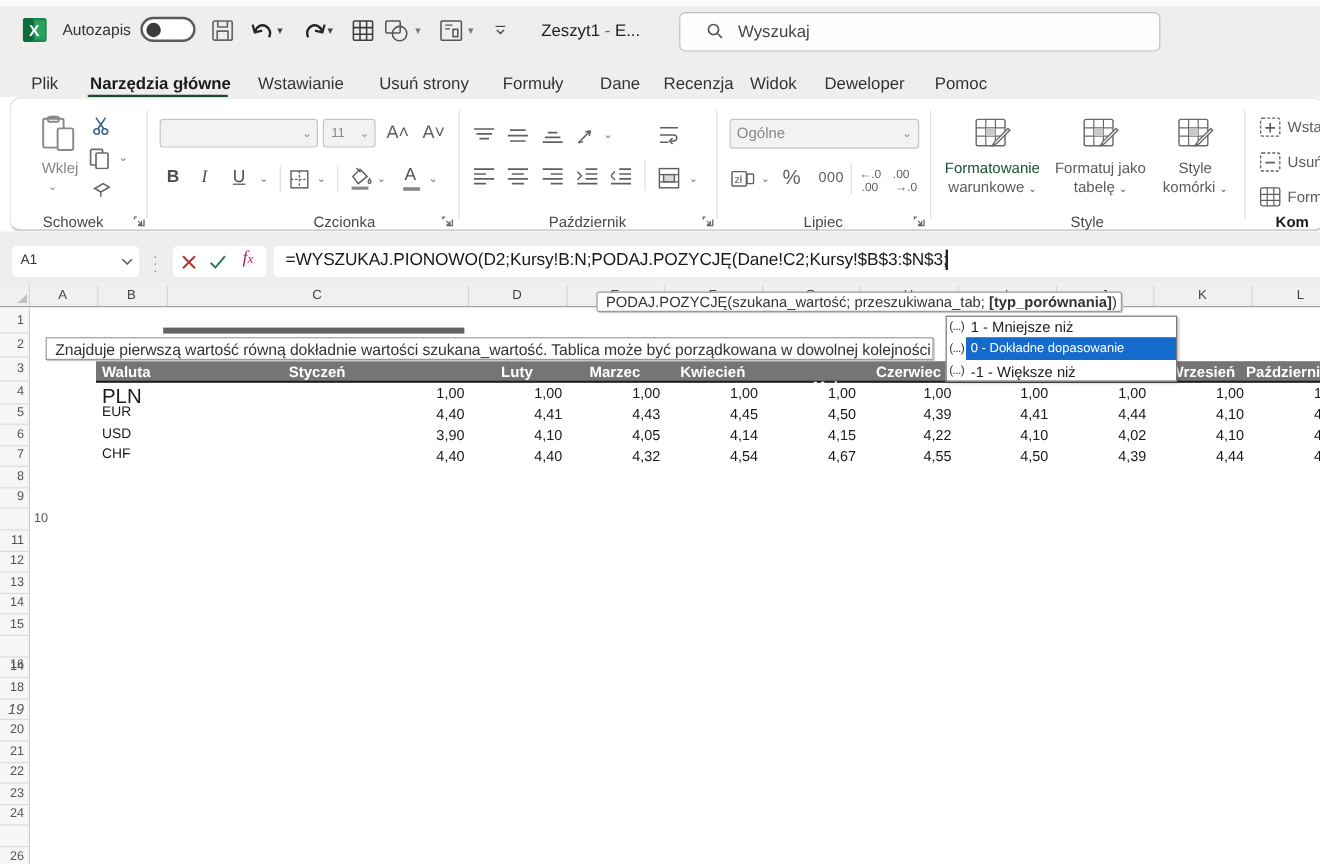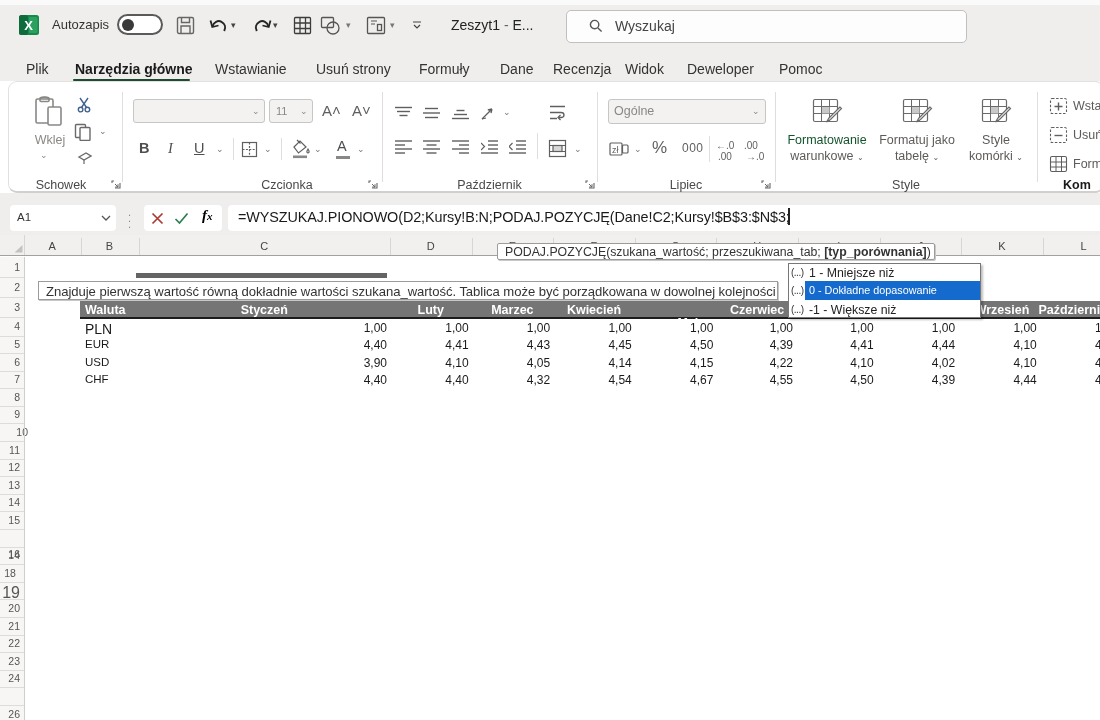--- a/index.html
+++ b/index.html
@@ -308,21 +308,21 @@
     <path d="M1 1 l4 4 4-4"></path>
   </svg>
 <div class="abs" style="left:128px;top:209px;font-size:11px;color:#888;line-height:6px;">.<br>.<br>.</div>
 <div class="abs" style="left:144px;top:205px;width:78px;height:26px;background:#fff;border-radius:4px;"></div>
 <svg class="abs" style="left:151px;top:212px" width="13" height="13" viewBox="0 0 13 13" stroke="#ad3a32" stroke-width="1.7" fill="none">
     <path d="M1.5 1.5 L11.5 11.5 M11.5 1.5 L1.5 11.5"></path>
   </svg>
 <svg class="abs" style="left:174px;top:212px" width="15" height="13" viewBox="0 0 15 13" stroke="#2e7d4f" stroke-width="1.7" fill="none">
     <path d="M1.5 7 L5.5 11 L13.5 1.5"></path>
   </svg>
-<div class="abs" style="left:202px;top:207px;font-size:15px;font-style:italic;font-family:'Liberation Serif',serif;font-weight:bold;color:#000000;">f<span style="font-size:11px">x</span></div>
+<div class="abs" style="left:202px;top:207px;font-size:15px;font-style:italic;font-family:'Liberation Serif',serif;font-weight:normal;color:#be185d;">f<span style="font-size:11px">x</span></div>
 <div class="abs" style="left:228px;top:205px;width:876px;height:26px;background:#fff;border-radius:4px;"></div>
 <div class="abs" style="left:238px;top:209px;font-size:14.4px;letter-spacing:-0.1px;color:#1a1a1a;white-space:pre;">=WYSZUKAJ.PIONOWO(D2;Kursy!B:N;PODAJ.POZYCJĘ(Dane!C2;Kursy!$B$3:$N$3;</div>
 <div class="abs" style="left:788px;top:208px;width:1.5px;height:17px;background:#222;"></div>
 
 <div class="abs" style="left:0;top:235px;width:1100px;height:20px;background:#f1f0ef;border-bottom:1.6px solid #a3a19f;box-sizing:content-box;"></div>
 <div class="abs" style="left:24.0px;top:240px;width:56.5px;text-align:center;font-size:11px;color:#444;">A</div>
 <div class="abs" style="left:80.5px;top:238px;width:1px;height:17px;background:#d8d6d4;"></div>
 <div class="abs" style="left:80.5px;top:240px;width:58.0px;text-align:center;font-size:11px;color:#444;">B</div>
 <div class="abs" style="left:138.5px;top:238px;width:1px;height:17px;background:#d8d6d4;"></div>
 <div class="abs" style="left:138.5px;top:240px;width:251.5px;text-align:center;font-size:11px;color:#444;">C</div>
@@ -379,30 +379,30 @@
 <div class="abs" style="left:0;top:705.0px;width:24px;height:1px;background:#dedcda;"></div>
 <div class="abs" style="left:0;top:260.7px;width:20px;text-align:right;font-size:10.5px;color:#555;">1</div>
 <div class="abs" style="left:0;top:280.7px;width:20px;text-align:right;font-size:10.5px;color:#555;">2</div>
 <div class="abs" style="left:0;top:301.2px;width:20px;text-align:right;font-size:10.5px;color:#555;">3</div>
 <div class="abs" style="left:0;top:320.2px;width:20px;text-align:right;font-size:10.5px;color:#555;">4</div>
 <div class="abs" style="left:0;top:338.2px;width:20px;text-align:right;font-size:10.5px;color:#555;">5</div>
 <div class="abs" style="left:0;top:355.7px;width:20px;text-align:right;font-size:10.5px;color:#555;">6</div>
 <div class="abs" style="left:0;top:373.2px;width:20px;text-align:right;font-size:10.5px;color:#555;">7</div>
 <div class="abs" style="left:0;top:390.7px;width:20px;text-align:right;font-size:10.5px;color:#555;">8</div>
 <div class="abs" style="left:0;top:408.3px;width:20px;text-align:right;font-size:10.5px;color:#555;">9</div>
-<div class="abs" style="left:0;top:425.9px;width:28px;text-align:right;font-size:10.5px;color:#555;">10</div>
+<div class="abs" style="left:0;top:425.9px;width:40px;text-align:right;font-size:10.5px;color:#555;">10</div>
 <div class="abs" style="left:0;top:443.5px;width:20px;text-align:right;font-size:10.5px;color:#555;">11</div>
 <div class="abs" style="left:0;top:461.1px;width:20px;text-align:right;font-size:10.5px;color:#555;">12</div>
 <div class="abs" style="left:0;top:478.7px;width:20px;text-align:right;font-size:10.5px;color:#555;">13</div>
 <div class="abs" style="left:0;top:496.3px;width:20px;text-align:right;font-size:10.5px;color:#555;">14</div>
 <div class="abs" style="left:0;top:513.9px;width:20px;text-align:right;font-size:10.5px;color:#555;">15</div>
 <div class="abs" style="left:0;top:531.5px;width:20px;text-align:right;font-size:10.5px;color:#555;margin-top:16px;">16</div>
 <div class="abs" style="left:0;top:549.1px;width:20px;text-align:right;font-size:10.5px;color:#555;">14</div>
-<div class="abs" style="left:0;top:566.7px;width:20px;text-align:center;font-size:10.5px;color:#555;">18</div>
-<div class="abs" style="left:0;top:584.3px;width:20px;text-align:right;font-size:16px;color:#555;">19</div>
+<div class="abs" style="left:0;top:566.7px;width:20px;text-align:right;font-size:10.5px;color:#555;">18</div>
+<div class="abs" style="left:0;top:584.3px;width:20px;text-align:right;font-size:12px;color:#555;font-style:italic;">19</div>
 <div class="abs" style="left:0;top:601.9px;width:20px;text-align:right;font-size:10.5px;color:#555;">20</div>
 <div class="abs" style="left:0;top:619.5px;width:20px;text-align:right;font-size:10.5px;color:#555;">21</div>
 <div class="abs" style="left:0;top:637.1px;width:20px;text-align:right;font-size:10.5px;color:#555;">22</div>
 <div class="abs" style="left:0;top:654.7px;width:20px;text-align:right;font-size:10.5px;color:#555;">23</div>
 <div class="abs" style="left:0;top:672.3px;width:20px;text-align:right;font-size:10.5px;color:#555;">24</div>
 <div class="abs" style="left:0;top:689.9px;width:20px;text-align:right;font-size:10.5px;color:#555;margin-top:40px;">25</div>
 <div class="abs" style="left:0;top:707.5px;width:20px;text-align:right;font-size:10.5px;color:#555;">26</div>
 <div class="abs" style="left:24px;top:256.6px;width:1px;height:463.4px;background:#d0cecc;"></div>
 
 <div class="abs" style="left:80px;top:301px;width:1020px;height:15.6px;background:#757575;"></div>
@@ -411,21 +411,21 @@
 <div class="abs" style="left:138.5px;top:302.5px;width:251.5px;text-align:center;font-size:12.5px;font-weight:bold;color:#fff;">Styczeń</div>
 <div class="abs" style="left:390.0px;top:302.5px;width:81.6px;text-align:center;font-size:12.5px;font-weight:bold;color:#fff;white-space:nowrap;">Luty</div>
 <div class="abs" style="left:471.6px;top:302.5px;width:81.6px;text-align:center;font-size:12.5px;font-weight:bold;color:#fff;white-space:nowrap;">Marzec</div>
 <div class="abs" style="left:553.2px;top:302.5px;width:81.6px;text-align:center;font-size:12.5px;font-weight:bold;color:#fff;white-space:nowrap;">Kwiecień</div>
 <div class="abs" style="left:647px;top:302.5px;width:81.6px;text-align:center;font-size:12.5px;font-weight:bold;color:#fff;white-space:nowrap;margin-top:13px;">Maj</div>
 <div class="abs" style="left:716.4px;top:302.5px;width:81.6px;text-align:center;font-size:12.5px;font-weight:bold;color:#fff;white-space:nowrap;">Czerwiec</div>
 <div class="abs" style="left:798.0px;top:302.5px;width:81.6px;text-align:center;font-size:12.5px;font-weight:bold;color:#fff;white-space:nowrap;">Lipiec</div>
 <div class="abs" style="left:879.6px;top:302.5px;width:81.6px;text-align:center;font-size:12.5px;font-weight:bold;color:#fff;white-space:nowrap;">Sierpień</div>
 <div class="abs" style="left:961.2px;top:302.5px;width:81.6px;text-align:center;font-size:12.5px;font-weight:bold;color:#fff;white-space:nowrap;">Wrzesień</div>
 <div class="abs" style="left:1032px;top:302.5px;width:81.6px;text-align:center;font-size:12.5px;font-weight:bold;color:#fff;white-space:nowrap;">Październik</div>
-<div class="abs" style="left:85px;top:320.5px;font-size:14px;color:#1a1a1a;">PLN</div>
+<div class="abs" style="left:85px;top:320.5px;font-size:17px;color:#1a1a1a;">PLN</div>
 <div class="abs" style="left:287px;top:320.5px;width:100px;text-align:right;font-size:12px;color:#1a1a1a;">1,00</div>
 <div class="abs" style="left:390.0px;top:320.5px;width:78.6px;text-align:right;font-size:12px;color:#1a1a1a;">1,00</div>
 <div class="abs" style="left:471.6px;top:320.5px;width:78.6px;text-align:right;font-size:12px;color:#1a1a1a;">1,00</div>
 <div class="abs" style="left:553.2px;top:320.5px;width:78.6px;text-align:right;font-size:12px;color:#1a1a1a;">1,00</div>
 <div class="abs" style="left:634.8px;top:320.5px;width:78.6px;text-align:right;font-size:12px;color:#1a1a1a;">1,00</div>
 <div class="abs" style="left:716.4px;top:320.5px;width:76.6px;text-align:right;font-size:12px;color:#1a1a1a;">1,00</div>
 <div class="abs" style="left:798.0px;top:320.5px;width:75.6px;text-align:right;font-size:12px;color:#1a1a1a;">1,00</div>
 <div class="abs" style="left:879.6px;top:320.5px;width:75.6px;text-align:right;font-size:12px;color:#1a1a1a;">1,00</div>
 <div class="abs" style="left:961.2px;top:320.5px;width:75.6px;text-align:right;font-size:12px;color:#1a1a1a;">1,00</div>
 <div class="abs" style="left:1042.8px;top:320.5px;width:75.6px;text-align:right;font-size:12px;color:#1a1a1a;">1,00</div>

